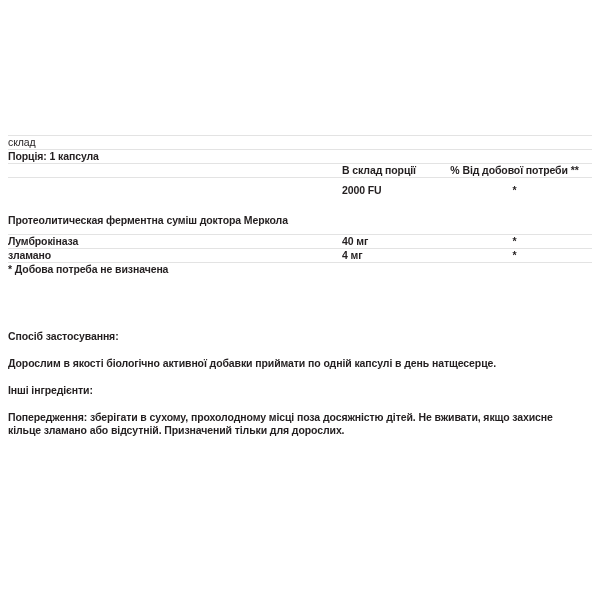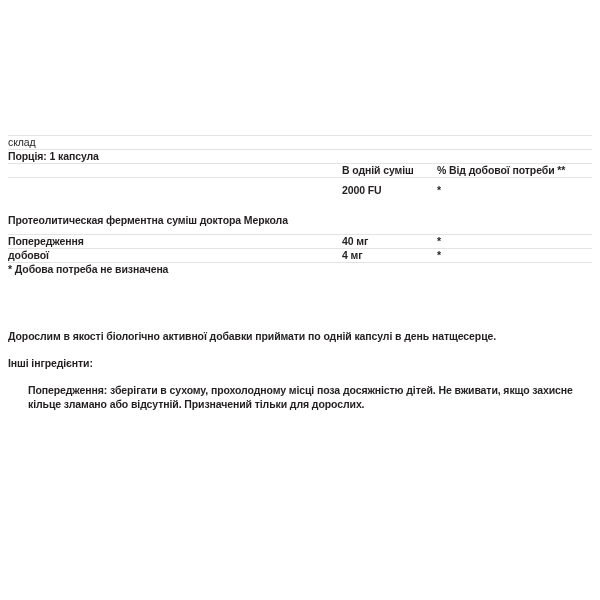--- a/index.html
+++ b/index.html
@@ -46,21 +46,21 @@
     letter-spacing: -0.1px;
   }
 
   
   col.c-name  { width: 334px; }
   col.c-amt   { width: 95px; }
   col.c-dv    { width: 155px; }
 
   .cell-name { padding-left: 4px; padding-bottom: 7px; padding-top: 7px; }
   .cell-amt  { padding-bottom: 7px; padding-top: 7px; }
-  .cell-dv   { padding-bottom: 7px; padding-top: 7px; }
+  .cell-dv   { padding-bottom: 7px; padding-top: 7px; text-align: center; }
 
   .bold   { font-weight: bold; }
   .normal { font-weight: normal; }
 
   
   tr.row-tall td.cell-name { padding-top: 36px; padding-bottom: 6px; }
   tr.row-tall td.cell-amt,
   tr.row-tall td.cell-dv  { vertical-align: top; padding-top: 6px; margin-top: 20px; }
 
   .star {
@@ -79,21 +79,21 @@
   .para {
     font-size: 10.5px;
     font-weight: bold;
     line-height: 1.32;
     letter-spacing: -0.1px;
     margin: 0 0 14px 0;
     color: #231f20;
   }
 
   .para.tight { margin-bottom: 13px; }
-  .para.last  { margin-bottom: 0; margin-left: 20px; }
+  .para.last  { margin-bottom: 0; }
 </style>
 </head>
 <body>
 
 <div id="page">
 
   <table class="facts-table">
     <colgroup>
       <col class="c-name">
       <col class="c-amt">
@@ -104,49 +104,50 @@
         <td class="cell-name normal" colspan="3">склад</td>
       </tr>
 
       <tr>
         <td class="cell-name bold" colspan="3">Порція: 1 капсула</td>
       </tr>
 
 
       <tr>
         <td class="cell-name bold"></td>
-        <td class="cell-amt bold">В одній суміш</td>
+        <td class="cell-amt bold">В склад порції</td>
         <td class="cell-dv bold">% Від добової потреби **</td>
       </tr>
 
       <tr class="row-tall">
         <td class="cell-name bold">Протеолитическая ферментна суміш доктора Меркола</td>
         <td class="cell-amt bold">2000 FU</td>
         <td class="cell-dv star">*</td>
       </tr>
 
       <tr>
-        <td class="cell-name bold">Попередження</td>
+        <td class="cell-name bold">Лумброкіназа</td>
         <td class="cell-amt bold">40 мг</td>
         <td class="cell-dv star">*</td>
       </tr>
 
       <tr>
-        <td class="cell-name bold">добової</td>
+        <td class="cell-name bold">зламано</td>
         <td class="cell-amt bold">4 мг</td>
         <td class="cell-dv star">*</td>
       </tr>
 
       <tr>
         <td class="cell-name bold" colspan="3">* Добова потреба не визначена</td>
       </tr>
     </tbody>
   </table>
 
   <div class="body-copy">
+    <p class="para tight">Спосіб застосування:</p>
 
     <p class="para tight">Дорослим в якості біологічно активної добавки приймати по одній капсулі в день натщесерце.</p>
 
     <p class="para tight">Інші інгредієнти:</p>
 
 
     <p class="para last">Попередження: зберігати в сухому, прохолодному місці поза досяжністю дітей. Не вживати, якщо захисне кільце зламано або відсутній. Призначений тільки для дорослих.</p>
   </div>
 
 </div>

